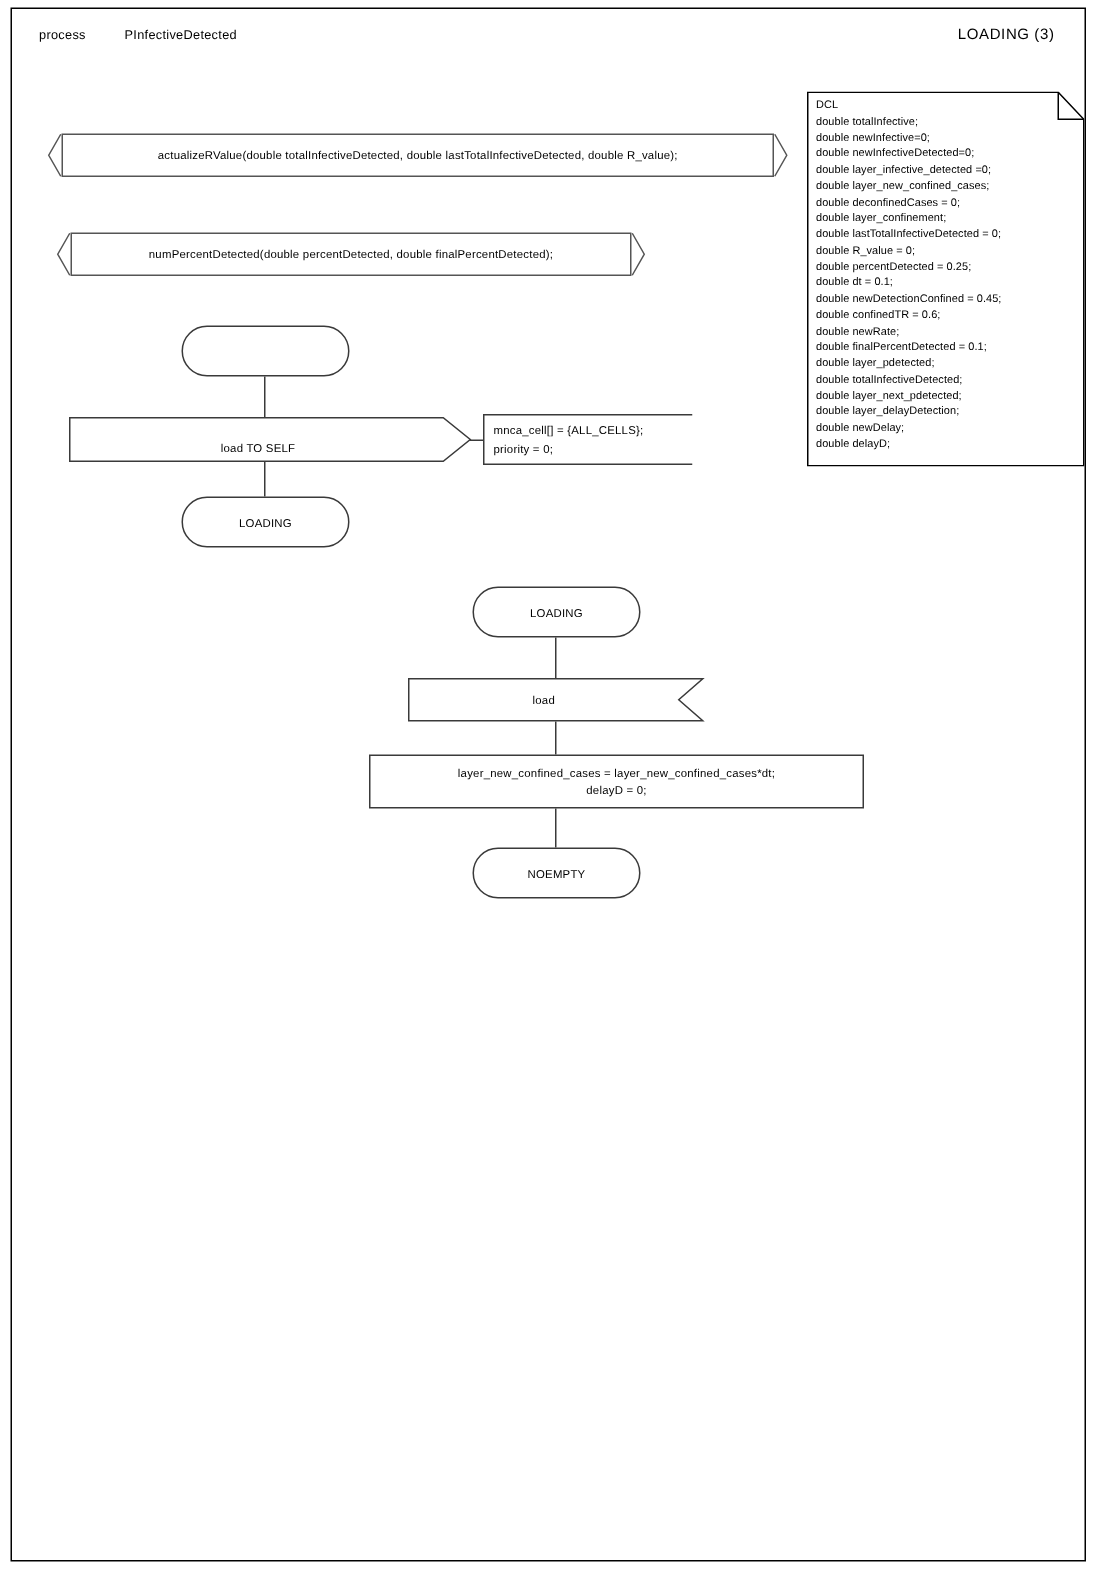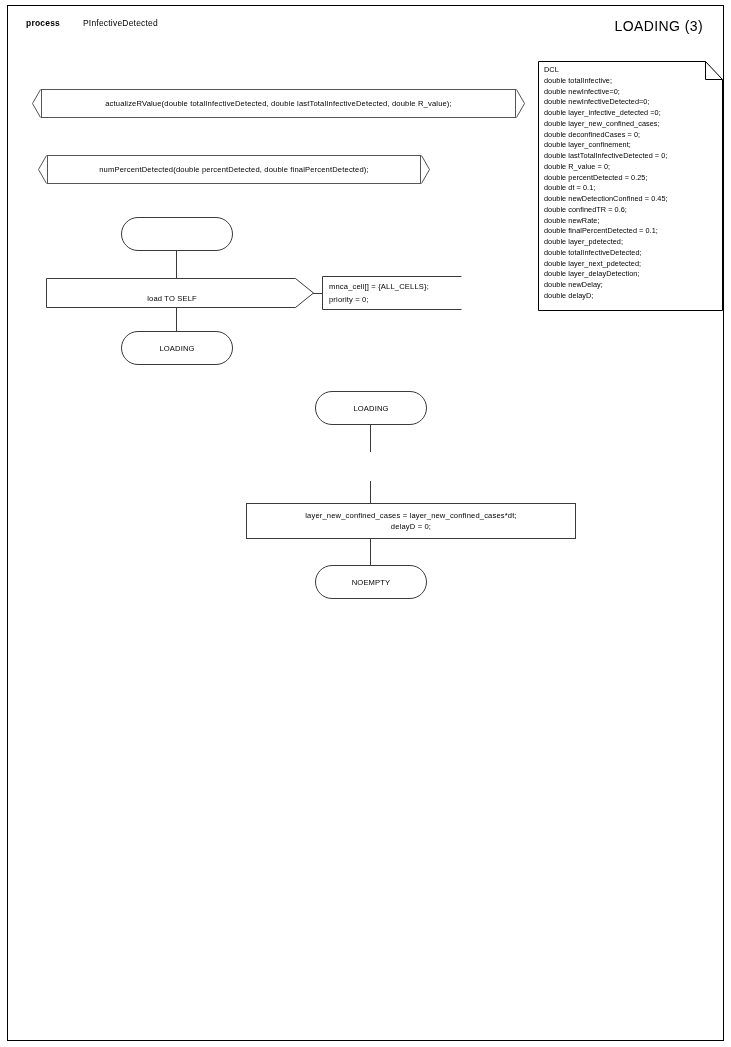--- a/index.html
+++ b/index.html
@@ -26,35 +26,35 @@
     height: 1036px;
     border: 1px solid #000000;
     box-sizing: border-box;
   }
   
   .hdr-kind {
     position: absolute;
     left: 26px;
     top: 18px;
     font-size: 8.5px;
-    font-weight: bold;
+    font-weight: normal;
     letter-spacing: 0.2px;
   }
   .hdr-name {
     position: absolute;
     left: 83px;
     top: 18px;
     font-size: 8.5px;
     letter-spacing: 0.2px;
   }
   .hdr-page {
     position: absolute;
     right: 28px;
     top: 18px;
-    font-size: 14px;
+    font-size: 10px;
     letter-spacing: 0.4px;
   }
   
   .dcl-note {
     position: absolute;
     left: 538px;
     top: 61px;
     width: 185px;
     height: 250px;
     border-radius: 21px;
@@ -216,20 +216,26 @@
 
   <div class="shape" style="left:315px; top:391px; width:112px; height:34px;">
     <svg width="112" height="34" viewBox="0 0 112 34">
       <rect x="0.5" y="0.5" width="111" height="33" rx="16.5" ry="16.5" fill="#ffffff" stroke="#3a3a3a" stroke-width="1"></rect>
     </svg>
     <div class="shape-label">LOADING</div>
   </div>
 
   <div class="connector" style="left:370px; top:425px; height:27px;"></div>
 
+  <div class="shape" style="left:272px; top:452px; width:197px; height:29px;">
+    <svg width="197" height="29" viewBox="0 0 197 29">
+      <path d="M0.5,0.5 L196.5,0.5 L180.5,14.5 L196.5,28.5 L0.5,28.5 Z" fill="#ffffff" stroke="#3a3a3a" stroke-width="1"></path>
+    </svg>
+    <div class="shape-label" style="width:181px;">load</div>
+  </div>
 
   <div class="connector" style="left:370px; top:481px; height:22px;"></div>
 
   <div class="shape" style="left:206px; top:503px; width:330px; height:36px;margin-left:40px;">
     <svg width="330" height="36" viewBox="0 0 330 36">
       <rect x="0.5" y="0.5" width="329" height="35" fill="#ffffff" stroke="#3a3a3a" stroke-width="1"></rect>
     </svg>
     <div class="shape-label">layer_new_confined_cases = layer_new_confined_cases*dt;
 delayD = 0;</div>
   </div>

